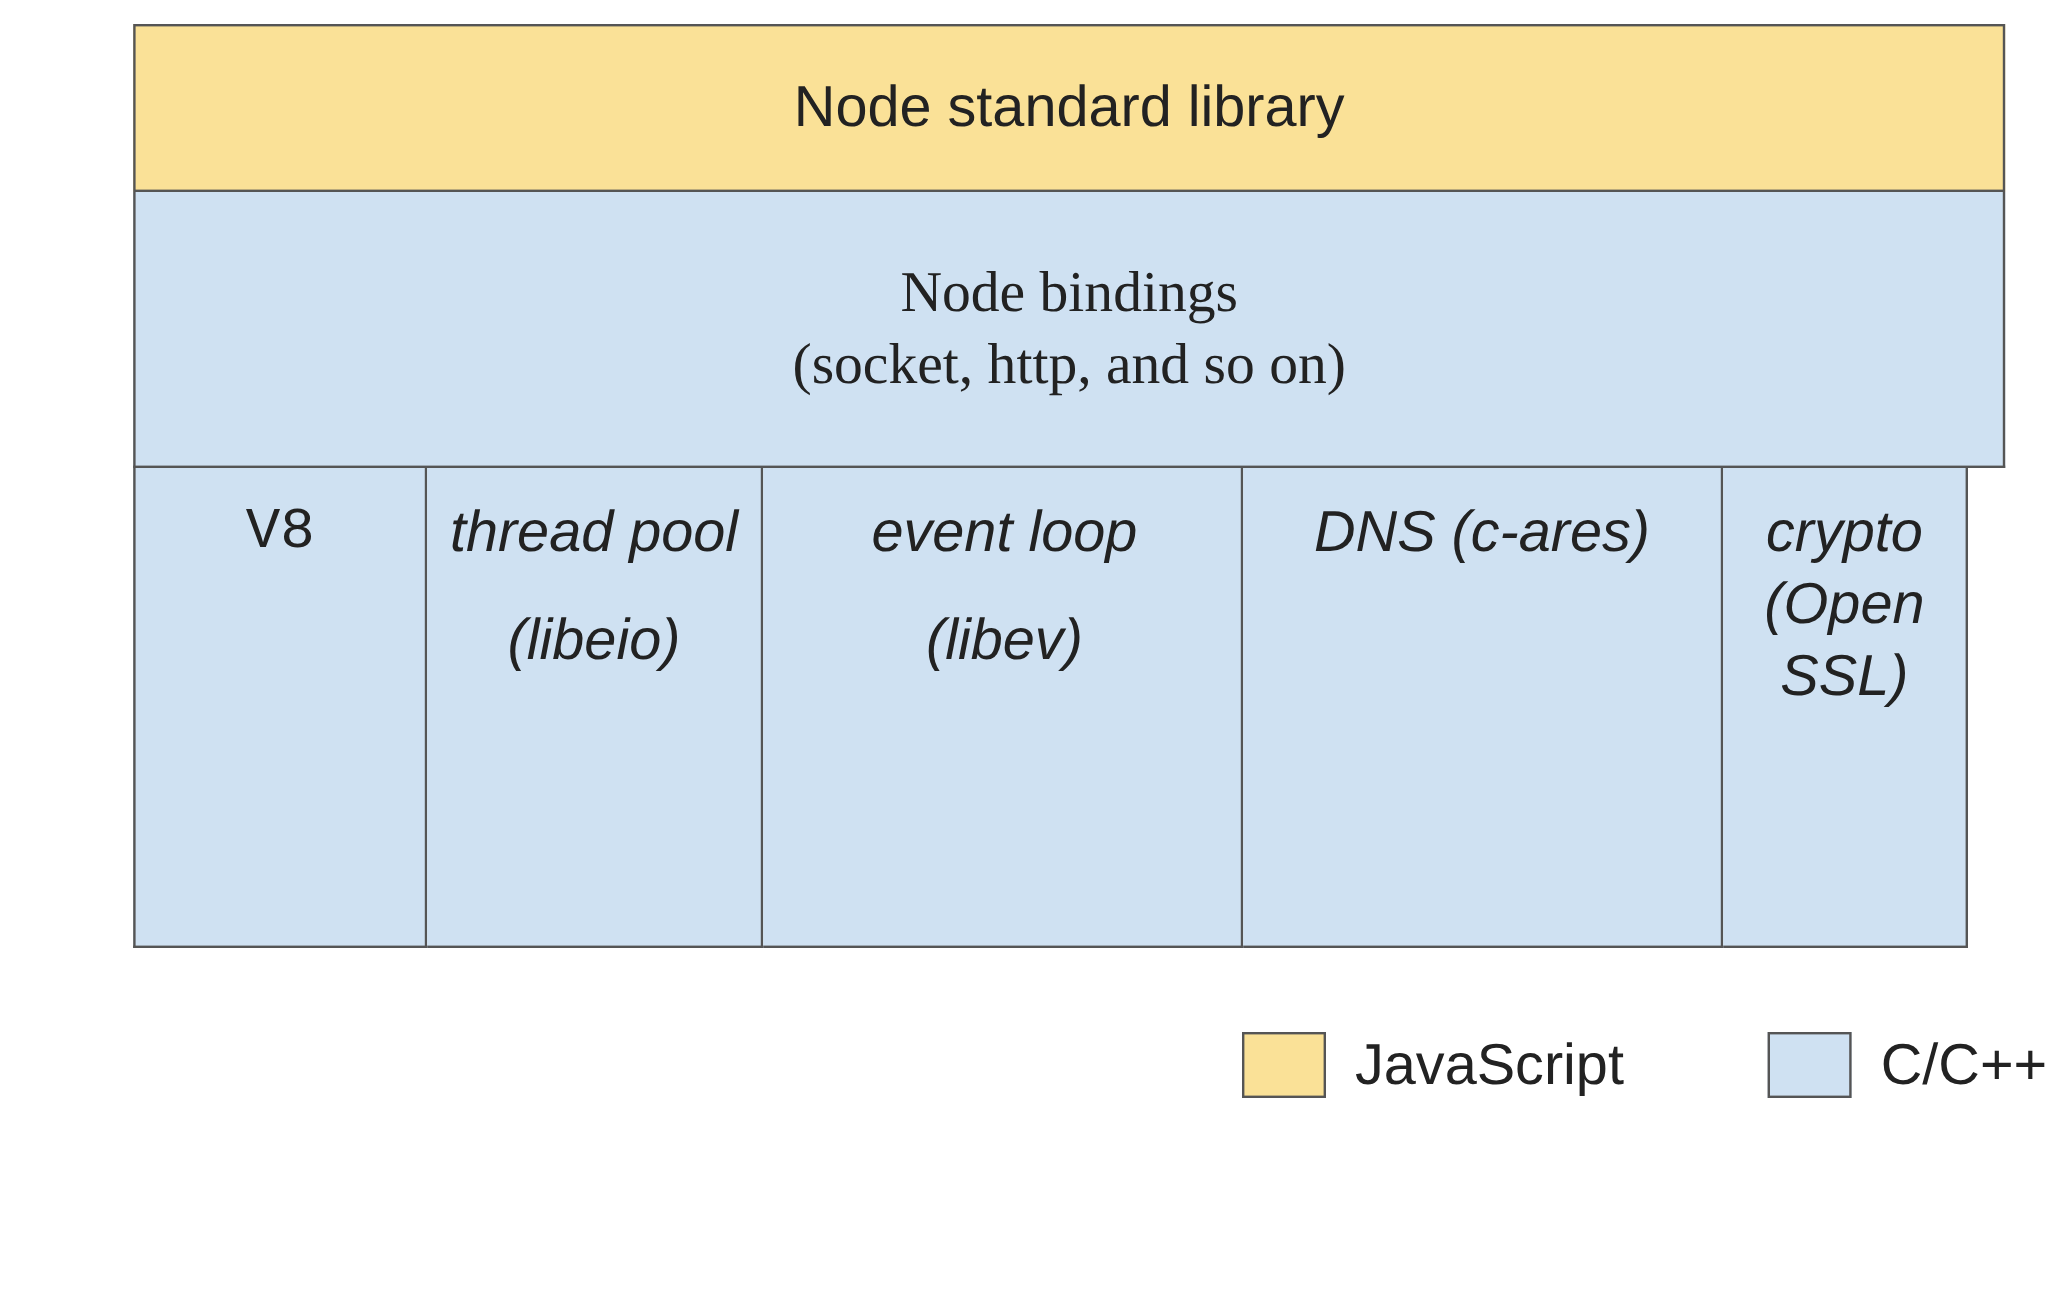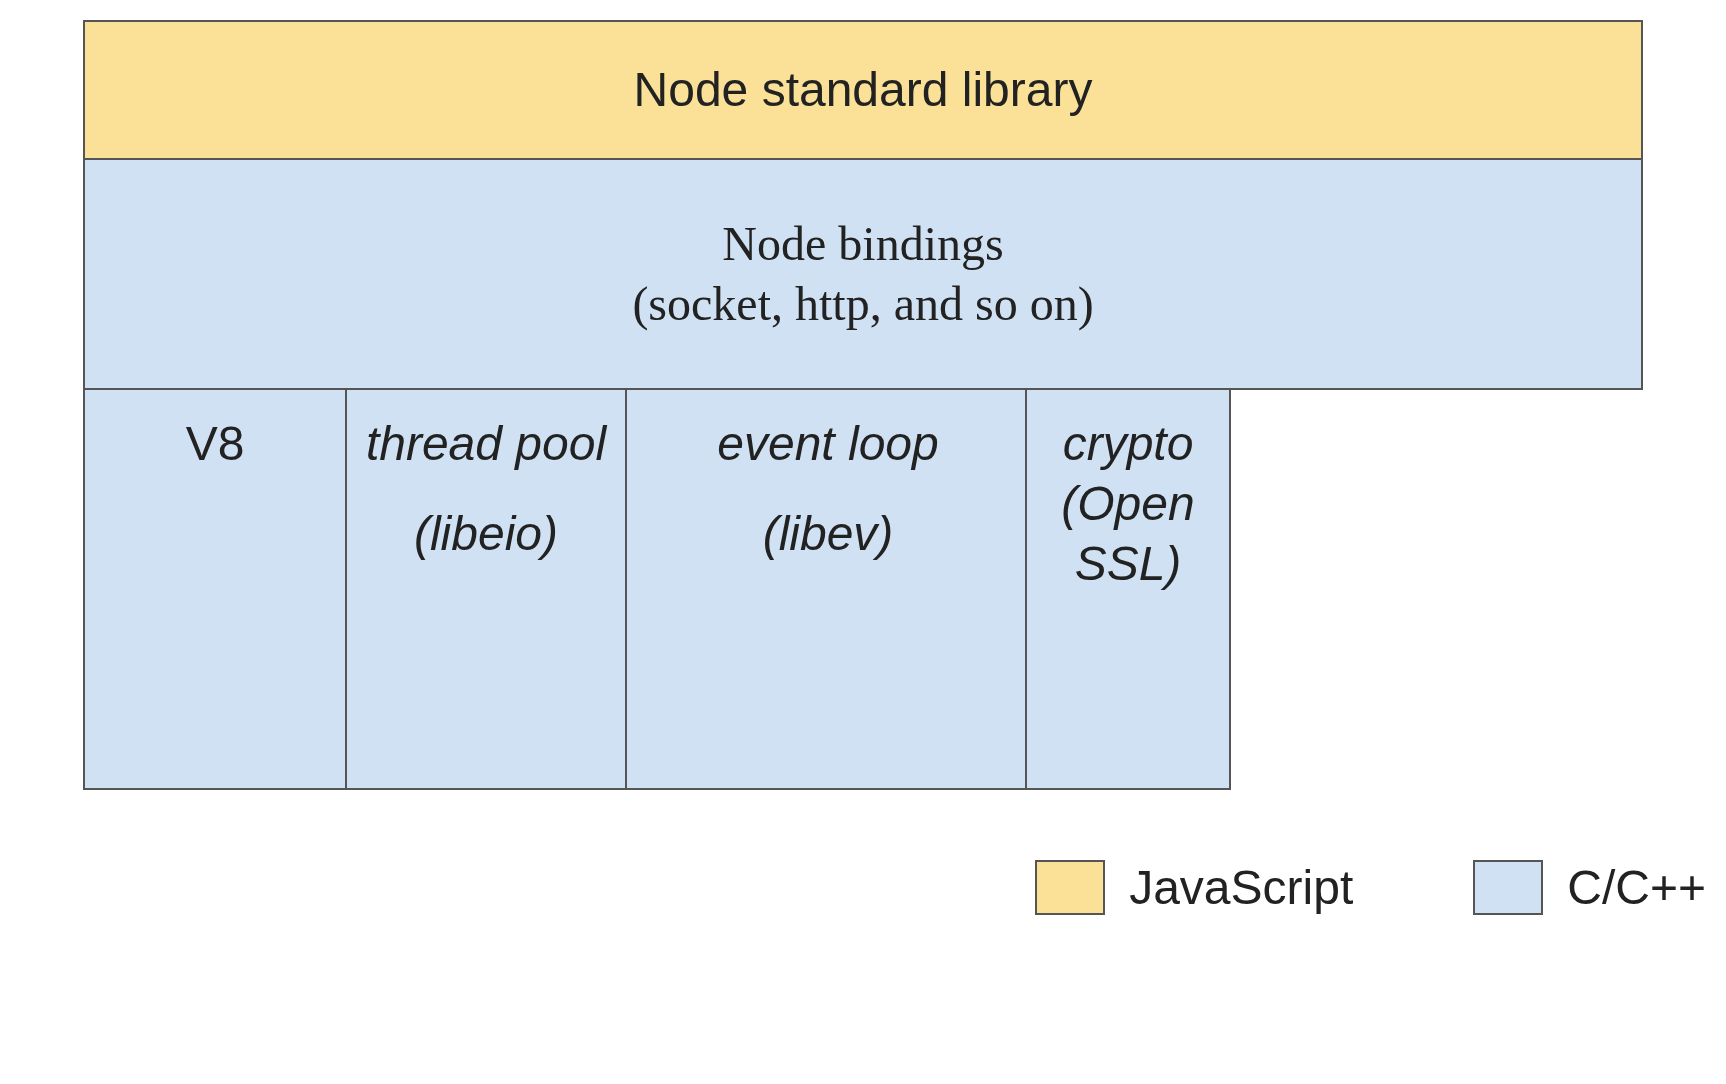--- a/index.html
+++ b/index.html
@@ -14,20 +14,21 @@
       height: 1084px;
       padding: 20px;
     }
     .diagram {
       width: 1560px;
       margin: 0 auto;
     }
     .row {
       display: flex;
       width: 100%;
+      margin-left: 28px;
     }
     .cell {
       border: 2px solid #555;
       display: flex;
       flex-direction: column;
       align-items: center;
       justify-content: flex-start;
       padding: 24px 10px 10px 10px;
       font-size: 48px;
       color: #222;
@@ -52,21 +53,21 @@
     }
     .bottom-row .cell {
       background: #cfe1f2;
       height: 400px;
       border-top: none;
     }
     .bottom-row .cell:not(:first-child) {
       border-left: none;
       font-style: italic;
     }
-    .col-0 { width: 264px; }
+    .col-0 { width: 245px; font-family: Liberation Mono, monospace; }
     .col-1 { width: 280px; }
     .col-2 { width: 400px; padding-left:40px; padding-right:36px; }
     .col-3 { width: 400px; padding-left:40px; padding-right:40px; }
     .col-4 { width: 204px; }
     .cell-sub {
       margin-top: 30px;
     }
     .legend {
       display: flex;
       justify-content: flex-end;
@@ -110,20 +111,24 @@
       <span class="cell-sub"></span>
     </div>
     <div class="cell col-1">
       <span>thread pool</span>
       <span class="cell-sub">(libeio)</span>
     </div>
     <div class="cell col-2">
       <span>event loop</span>
       <span class="cell-sub">(libev)</span>
     </div>
+    <div class="cell col-3">
+      <span>DNS (c-ares)</span>
+      <span class="cell-sub"></span>
+    </div>
     <div class="cell col-4">
       <span>crypto (Open SSL)</span>
       <span class="cell-sub"></span>
     </div>
   </div>
 </div>
 
 <div class="legend">
   <div class="legend-item">
     <div class="swatch swatch-js"></div>

